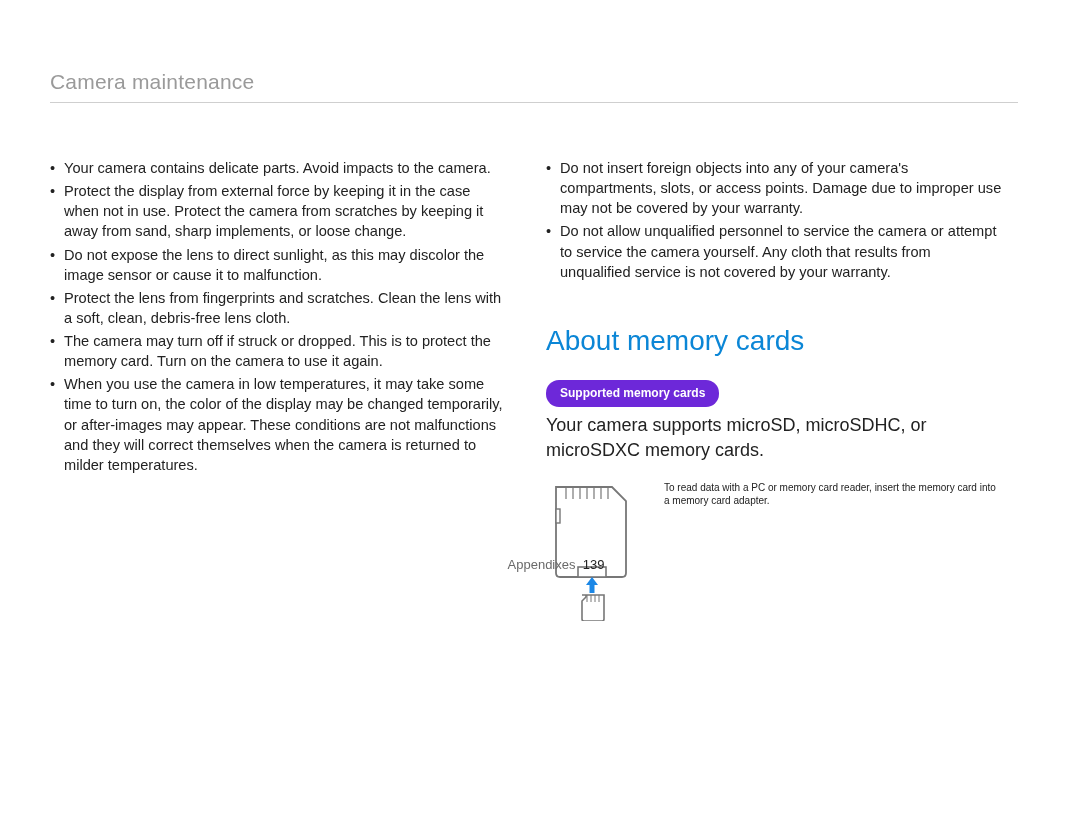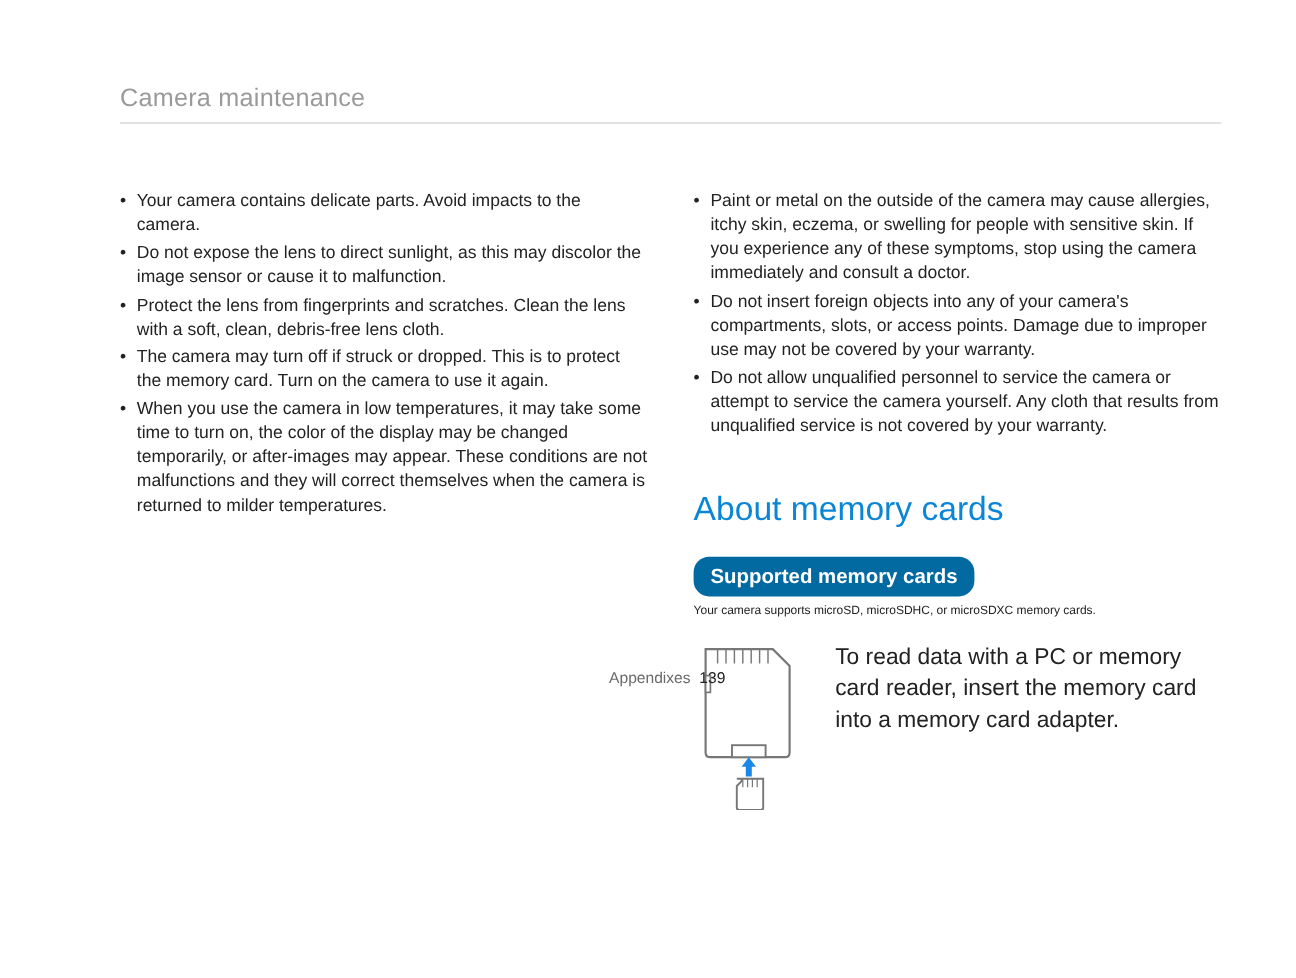--- a/index.html
+++ b/index.html
@@ -1,21 +1,21 @@
 <!DOCTYPE html>
 <html><head>
 <meta charset="utf-8">
 <style>
   * { box-sizing: border-box; margin: 0; padding: 0; }
   html, body { width: 1080px; height: 815px; background: #fff; font-family: Arial, Helvetica, sans-serif; color: #222; }
   .page {
     position: relative;
     width: 1080px;
     height: 602px;
-    padding: 70px 62px 30px 100px;
+    padding: 70px 62px 30px 50px;
   }
   .header-title {
     font-size: 21px;
     font-weight: 300;
     color: #9a9a9a;
     letter-spacing: 0.2px;
     margin-bottom: 8px;
   }
   .rule {
     border: none;
@@ -47,44 +47,44 @@
   }
   .section-heading {
     color: #0b86d6;
     font-size: 28px;
     font-weight: 400;
     margin-top: 40px;
     margin-bottom: 20px;
   }
   .pill {
     display: inline-block;
-    background: #0369a1;
+    background: #6d28d9;
     color: #fff;
-    font-size: 17px;
+    font-size: 12px;
     font-weight: 600;
     padding: 5px 14px 5px 14px;
     border-radius: 13px;
     margin-bottom: 6px;
   }
   .support-text {
-    font-size: 10px;
+    font-size: 18px;
     line-height: 1.38;
     margin-bottom: 18px;
   }
   .card-row {
     display: flex;
     gap: 22px;
     align-items: flex-start;
   }
   .card-illustration {
     width: 96px;
     flex-shrink: 0;
   }
   .card-note {
-    font-size: 19px;
+    font-size: 10px;
     line-height: 1.38;
   }
   .footer {
     position: absolute;
     bottom: 30px;
     left: 16px;
     width: 100%;
     text-align: center;
     font-size: 13px;
     color: #6a6a6a;
@@ -96,30 +96,30 @@
 
 <div class="page">
   <div class="header-title">Camera maintenance</div>
   <hr class="rule">
 
   <div class="columns">
 
     <div class="col">
       <ul class="bullets">
         <li>Your camera contains delicate parts. Avoid impacts to the camera.</li>
+        <li>Protect the display from external force by keeping it in the case when not in use. Protect the camera from scratches by keeping it away from sand, sharp implements, or loose change.</li>
         <li>Do not expose the lens to direct sunlight, as this may discolor the image sensor or cause it to malfunction.</li>
         <li>Protect the lens from fingerprints and scratches. Clean the lens with a soft, clean, debris-free lens cloth.</li>
         <li>The camera may turn off if struck or dropped. This is to protect the memory card. Turn on the camera to use it again.</li>
         <li>When you use the camera in low temperatures, it may take some time to turn on, the color of the display may be changed temporarily, or after-images may appear. These conditions are not malfunctions and they will correct themselves when the camera is returned to milder temperatures.</li>
       </ul>
     </div>
 
     <div class="col">
       <ul class="bullets">
-        <li>Paint or metal on the outside of the camera may cause allergies, itchy skin, eczema, or swelling for people with sensitive skin. If you experience any of these symptoms, stop using the camera immediately and consult a doctor.</li>
         <li>Do not insert foreign objects into any of your camera's compartments, slots, or access points. Damage due to improper use may not be covered by your warranty.</li>
         <li>Do not allow unqualified personnel to service the camera or attempt to service the camera yourself. Any cloth that results from unqualified service is not covered by your warranty.</li>
       </ul>
 
       <div class="section-heading">About memory cards</div>
 
       <div class="pill">Supported memory cards</div>
       <div class="support-text">Your camera supports microSD, microSDHC, or microSDXC memory cards.</div>
 
       <div class="card-row">

